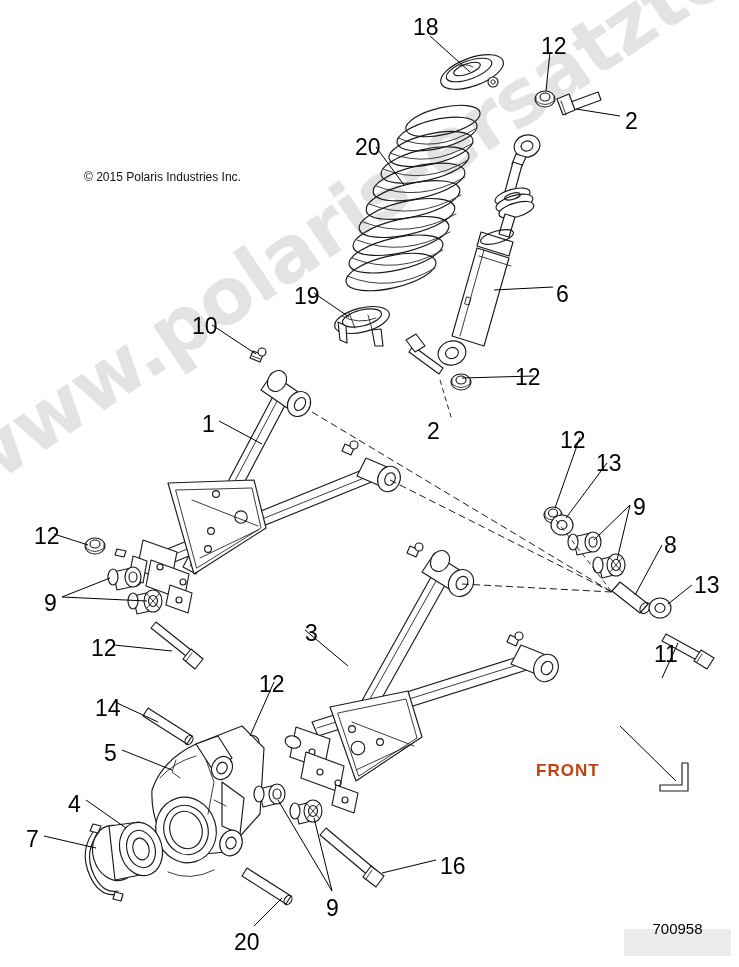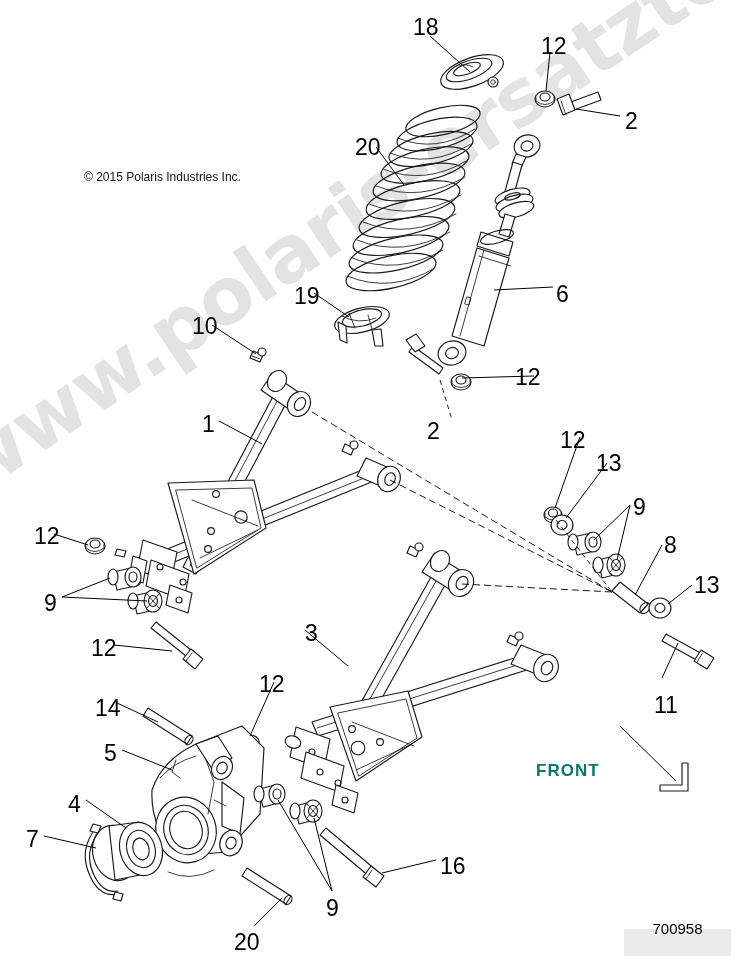--- a/index.html
+++ b/index.html
@@ -40,21 +40,21 @@
     font-size:23px;color:#000;line-height:1;white-space:nowrap;
   }
   #copyright{
     position:absolute;z-index:30;left:84px;top:170px;
     font-family:"Liberation Sans", sans-serif;
     font-size:12px;color:#111;white-space:nowrap;
   }
   #front-label{
     position:absolute;z-index:30;left:536px;top:761px;
     font-family:"Liberation Sans", sans-serif;
-    font-size:17px;font-weight:bold;letter-spacing:1px;color:#0f766e;
+    font-size:17px;font-weight:bold;letter-spacing:1px;color:#c2410c;
   }
   #partno-panel{
     position:absolute;z-index:30;left:624px;top:929px;
     width:107px;height:27px;background:#ebebeb;
   }
   #partno{
     position:absolute;z-index:31;left:624px;top:915px;
     width:107px;height:27px;
     display:flex;align-items:center;justify-content:center;
     font-family:"Liberation Sans", sans-serif;
@@ -467,21 +467,21 @@
   <div class="callout" style="left:202px;top:413px">1</div>
   <div class="callout" style="left:560px;top:429px">12</div>
   <div class="callout" style="left:596px;top:452px">13</div>
   <div class="callout" style="left:633px;top:496px">9</div>
   <div class="callout" style="left:34px;top:525px">12</div>
   <div class="callout" style="left:664px;top:534px">8</div>
   <div class="callout" style="left:694px;top:574px">13</div>
   <div class="callout" style="left:44px;top:592px">9</div>
   <div class="callout" style="left:305px;top:622px">3</div>
   <div class="callout" style="left:91px;top:637px">12</div>
-  <div class="callout" style="left:654px;top:694px">11</div>
+  <div class="callout" style="left:654px;top:643px">11</div>
   <div class="callout" style="left:259px;top:673px">12</div>
   <div class="callout" style="left:95px;top:697px">14</div>
   <div class="callout" style="left:104px;top:742px">5</div>
   <div class="callout" style="left:68px;top:793px">4</div>
   <div class="callout" style="left:26px;top:828px">7</div>
   <div class="callout" style="left:440px;top:855px">16</div>
   <div class="callout" style="left:326px;top:897px">9</div>
   <div class="callout" style="left:234px;top:931px">20</div>
 
   <div id="front-label">FRONT</div>

